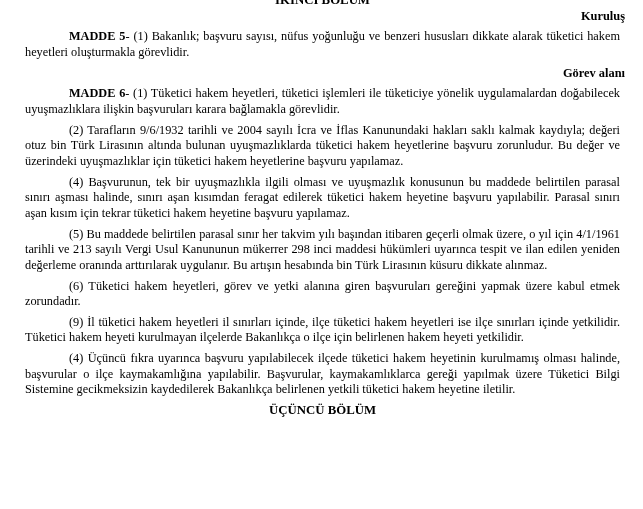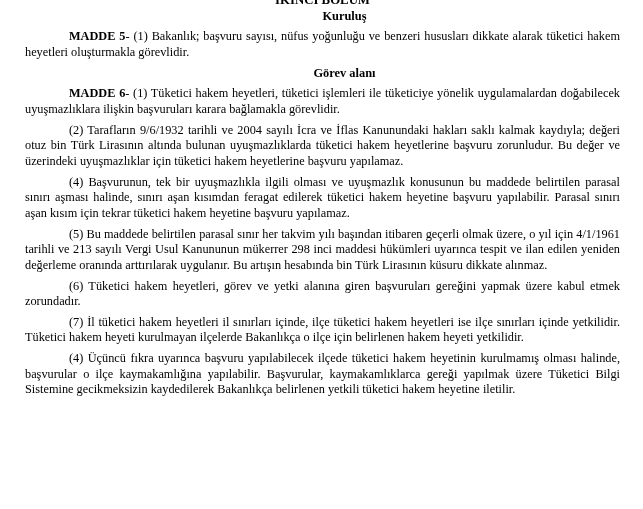--- a/index.html
+++ b/index.html
@@ -22,21 +22,21 @@
   }
   .center-head {
     font-weight: bold;
     text-align: center;
     font-size: 12.8px;
     line-height: 15.65px;
     margin: 0;
   }
   .side-head {
     font-weight: bold;
-    text-align: center;
+    text-align: right;
     text-indent: 44px;
     font-size: 12.4px;
     line-height: 15.65px;
     margin: 0;
   }
   .para {
     text-align: justify;
     text-indent: 44px;
     font-size: 12.3px;
     line-height: 15.65px;
@@ -61,17 +61,18 @@
 
   <p class="para"><b>MADDE 6</b><span>- (1) Tüketici hakem heyetleri, tüketici işlemleri ile tüketiciye yönelik uygulamalardan doğabilecek uyuşmazlıklara ilişkin başvuruları karara bağlamakla görevlidir.</span></p>
 
   <p class="para">(2) Tarafların 9/6/1932 tarihli ve 2004 sayılı İcra ve İflas Kanunundaki hakları saklı kalmak kaydıyla; değeri otuz bin Türk Lirasının altında bulunan uyuşmazlıklarda tüketici hakem heyetlerine başvuru zorunludur. Bu değer ve üzerindeki uyuşmazlıklar için tüketici hakem heyetlerine başvuru yapılamaz.</p>
   <p class="para">(4) Başvurunun, tek bir uyuşmazlıkla ilgili olması ve uyuşmazlık konusunun bu maddede belirtilen parasal sınırı aşması halinde, sınırı aşan kısımdan feragat edilerek tüketici hakem heyetine başvuru yapılabilir. Parasal sınırı aşan kısım için tekrar tüketici hakem heyetine başvuru yapılamaz.</p>
   <p class="para">(5) Bu maddede belirtilen parasal sınır her takvim yılı başından itibaren geçerli olmak üzere, o yıl için 4/1/1961 tarihli ve 213 sayılı Vergi Usul Kanununun mükerrer 298 inci maddesi hükümleri uyarınca tespit ve ilan edilen yeniden değerleme oranında arttırılarak uygulanır. Bu artışın hesabında bin Türk Lirasının küsuru dikkate alınmaz.</p>
   <p class="para">(6) Tüketici hakem heyetleri, görev ve yetki alanına giren başvuruları gereğini yapmak üzere kabul etmek zorundadır.</p>
 
 
 
-  <p class="para">(7) İl tüketici hakem heyetleri il sınırları içinde, ilçe tüketici hakem heyetleri ise ilçe sınırları içinde yetkilidir. Tüketici hakem heyeti kurulmayan ilçelerde Bakanlıkça o ilçe için belirlenen hakem heyeti yetkilidir.</p>
+  <p class="para">(9) İl tüketici hakem heyetleri il sınırları içinde, ilçe tüketici hakem heyetleri ise ilçe sınırları içinde yetkilidir. Tüketici hakem heyeti kurulmayan ilçelerde Bakanlıkça o ilçe için belirlenen hakem heyeti yetkilidir.</p>
   <p class="para">(4) Üçüncü fıkra uyarınca başvuru yapılabilecek ilçede tüketici hakem heyetinin kurulmamış olması halinde, başvurular o ilçe kaymakamlığına yapılabilir. Başvurular, kaymakamlıklarca gereği yapılmak üzere Tüketici Bilgi Sistemine gecikmeksizin kaydedilerek Bakanlıkça belirlenen yetkili tüketici hakem heyetine iletilir.</p>
 
+  <p class="center-head">ÜÇÜNCÜ BÖLÜM</p>
 
 </div>
 
 </body></html>

